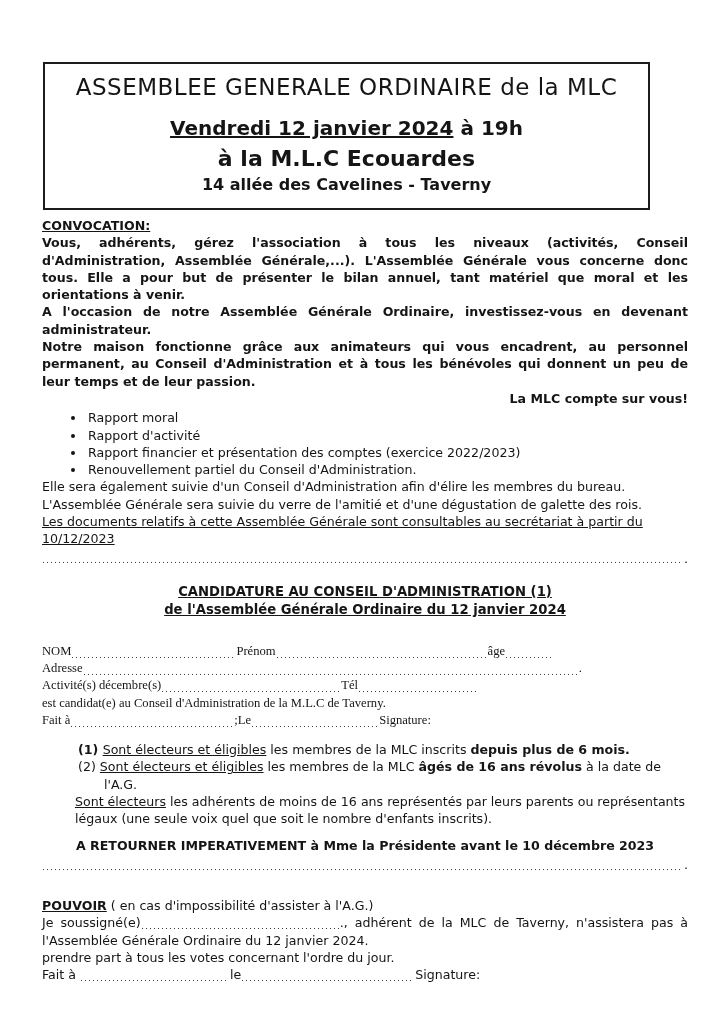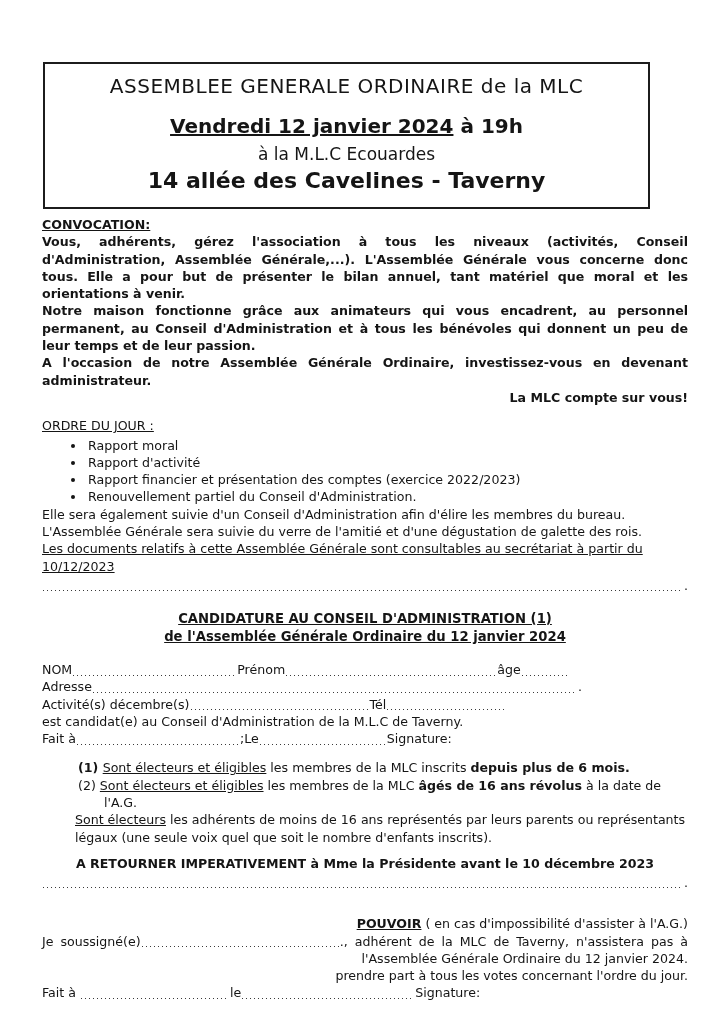--- a/index.html
+++ b/index.html
@@ -7,24 +7,24 @@
     position:relative; width:724px; height:1024px; background:#ffffff;
     font-family:"DejaVu Sans", sans-serif; color:#151515; overflow:hidden;
   }
   
   .header-box {
     box-sizing:border-box;
     margin:62px 0 0 43px; width:607px;
     border:2px solid #1c1c1c;
     text-align:center; padding:10px 6px 14px 6px;
   }
-  .hb-title { font-size:20px; letter-spacing:0.5px; margin-bottom:16px; }
+  .hb-title { font-size:23px; letter-spacing:0.5px; margin-bottom:16px; }
   .hb-date  { font-size:20px; font-weight:bold; margin-bottom:6px; }
-  .hb-venue { font-size:17px; font-weight:normal; margin-bottom:4px; }
-  .hb-addr  { font-size:22px; font-weight:bold; }
+  .hb-venue { font-size:22px; font-weight:bold; margin-bottom:4px; }
+  .hb-addr  { font-size:16px; font-weight:bold; }
   .u { text-decoration:underline; }
 
   
   .main { margin:7px 36px 0 42px; font-size:12.6px; line-height:17.3px; }
 
   .sec-heading { font-weight:bold; text-decoration:underline; }
   .bold-just { font-weight:bold; text-align:justify; }
   .mlc-counts { font-weight:bold; margin-left:68px;text-align:right; }
 
   .agenda-heading { text-decoration:underline; margin-top:11px; }
@@ -38,58 +38,57 @@
   .dots {
     display:inline-block; height:12px; align-self:flex-end; margin:0 1px 2px 1px;
     background-image:repeating-linear-gradient(to right,#3a3a3a 0 1.4px,transparent 1.4px 4px);
     background-size:100% 1.4px; background-position:left bottom; background-repeat:no-repeat;
   }
   .separator { display:flex; align-items:baseline; margin:3px 36px 0 42px; font-size:12.6px; }
   .separator .dots { flex:1; }
 
   
   .cand-titles { text-align:center; margin-top:17px; font-weight:bold; font-size:13.2px; line-height:18px; }
-  .form { margin-top:15px; }
+  .form { margin-top:24px;font-family:Liberation Serif, serif; }
   .form-line { display:flex; align-items:baseline; white-space:pre; }
   .form-line .grow { flex:1; }
   .plain-line { }
 
   .elig { margin-top:12px; }
   .elig-item { padding-left:26px; text-indent:-26px;margin-left:36px; }
   .elig-cont { margin-left:33px; }
   .b { font-weight:bold; }
 
   .return1 { margin-top:9px; text-align:center; }
   .return1 .l1 { font-weight:bold; }
 
-  .pouvoir { margin-top:25px;text-align:right; }
+  .pouvoir { margin-top:25px; }
   .pv-heading { font-weight:bold; text-decoration:underline; }
   .ws { word-spacing:3px; }
 </style>
 </head>
 <body>
 
 <div class="page">
 
   <div class="header-box">
     <div class="hb-title">ASSEMBLEE GENERALE ORDINAIRE de la MLC</div>
     <div class="hb-date"><span class="u">Vendredi 12 janvier 2024</span><span> à 19h</span></div>
     <div class="hb-venue">à la M.L.C Ecouardes</div>
     <div class="hb-addr">14 allée des Cavelines - Taverny</div>
   </div>
 
   <div class="main">
 
     <div class="sec-heading">CONVOCATION:</div>
     <div class="bold-just">Vous, adhérents, gérez l'association à tous les niveaux (activités, Conseil d'Administration, Assemblée Générale,...). L'Assemblée Générale vous concerne donc tous. Elle a pour but de présenter le bilan annuel, tant matériel que moral et les orientations à venir.</div>
+    <div class="bold-just">A l'occasion de notre Assemblée Générale Ordinaire, investissez-vous en devenant administrateur.</div>
     <div class="bold-just">Notre maison fonctionne grâce aux animateurs qui vous encadrent, au personnel permanent, au Conseil d'Administration et à tous les bénévoles qui donnent un peu de leur temps et de leur passion.</div>
-    <div class="bold-just">A l'occasion de notre Assemblée Générale Ordinaire, investissez-vous en devenant administrateur.</div>
     <div class="mlc-counts">La MLC compte sur vous!</div>
 
-    <div class="agenda-heading">ORDRE DU JOUR :</div>
     <ul class="agenda">
       <li>Rapport moral</li>
       <li>Rapport d'activité</li>
       <li>Rapport financier et présentation des comptes (exercice 2022/2023)</li>
       <li>Renouvellement partiel du Conseil d'Administration.</li>
     </ul>
     <div class="note">Elle sera également suivie d'un Conseil d'Administration afin d'élire les membres du bureau.</div>
     <div class="note">L'Assemblée Générale sera suivie du verre de l'amitié et d'une dégustation de galette des rois.</div>
     <div class="note note-underline">Les documents relatifs à cette Assemblée Générale sont consultables au secrétariat à partir du 10/12/2023</div>
   </div>

